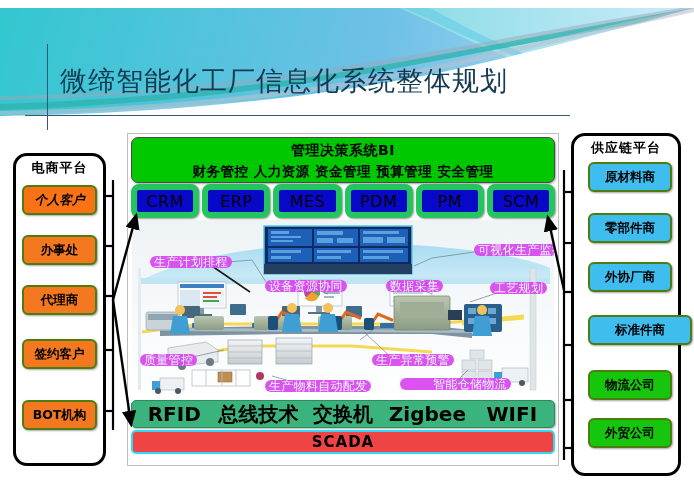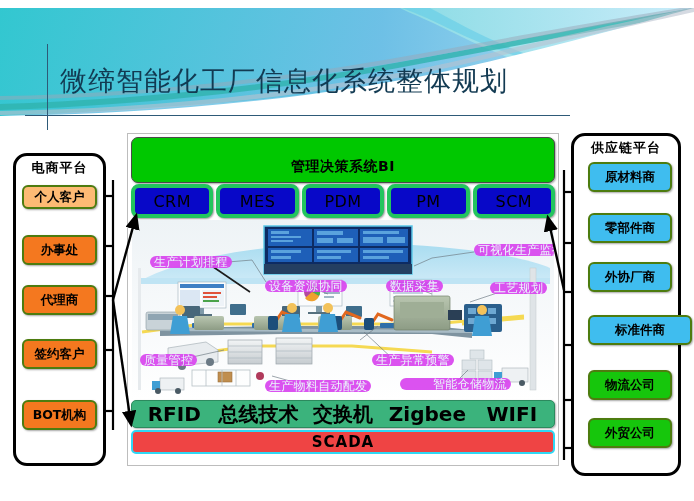--- a/index.html
+++ b/index.html
@@ -72,29 +72,29 @@
   
   #bi-header {
     position:absolute; left:131px; top:137px;
     width:424px; height:46px;
     background:#00C800;
     border:1px solid #4a4a4a;
     border-radius:7px;
     box-shadow:1px 1px 2px rgba(0,0,0,.35);
     text-align:center; color:#000;
   }
-  #bi-line1 { font-size:14px; font-weight:bold; line-height:21px; padding-top:18px; letter-spacing:.5px; }
+  #bi-line1 { font-size:14px; font-weight:bold; line-height:21px; padding-top:2px; letter-spacing:.5px; }
   #bi-line2 { font-size:13.5px; font-weight:bold; line-height:20px; letter-spacing:.5px; }
 
   
   #app-row { position:absolute; left:131px; top:184px; width:424px; height:34px; display:flex; gap:3px; }
   .app-box {
     flex:1;
     background:#0808C8;
-    border:4px solid #22c55e;
+    border:6px solid #22c55e;
     border-radius:8px;
     color:#000;
     font-size:16px;
     display:flex; align-items:center; justify-content:center;
     box-shadow:1px 1px 2px rgba(0,0,0,.4);
     letter-spacing:.5px;
   }
 
   
   #factory { position:absolute; left:132px; top:220px; width:422px; height:180px; overflow:hidden; background:#f4f6f7; }
@@ -170,45 +170,47 @@
     <path d="M0,108 C150,106 320,92 470,58 C586,31 656,10 694,0 L694,122 L0,122 Z" fill="#ffffff"></path>
     <path d="M0,103 C140,101 300,87 452,54 C568,27 650,8 694,0 L694,4 C652,13 572,31 456,58 C302,92 140,105 0,107 Z" fill="#b9c2ce" opacity="0.6"></path>
   </svg>
   <div id="title-rule-v"></div>
   <div id="title-rule-h"></div>
   <div id="page-title">微缔智能化工厂信息化系统整体规划</div>
 </div>
 
 <div class="sidebar" id="sidebar-left">
   <div class="sidebar-title">电商平台</div>
-<div class="chip chip-orange" style="left: 6px; top: 29px; width: 75px; height: 24px; background: #fdba74;">个人客户</div>
+<div class="chip chip-orange" style="left: 6px; top: 29px; width: 75px; height: 30px; background: #f97316; font-style: italic;">个人客户</div>
     <div class="chip chip-orange" style="left: 6px; top: 79px; width: 75px; height: 30px; background: rgb(244, 120, 31);">办事处</div>
     <div class="chip chip-orange" style="left: 6px; top: 129px; width: 75px; height: 30px; background: rgb(244, 120, 31);">代理商</div>
     <div class="chip chip-orange" style="left: 6px; top: 183px; width: 75px; height: 30px; background: rgb(244, 120, 31); font-family: Liberation Serif, serif;">签约客户</div>
     <div class="chip chip-orange" style="left: 6px; top: 244px; width: 75px; height: 30px; background: rgb(244, 120, 31);">BOT机构</div>
   </div>
 
 <div class="sidebar" id="sidebar-right">
   <div class="sidebar-title">供应链平台</div>
 <div class="chip" style="left: 14px; top: 26px; width: 84px; height: 30px; background: rgb(63, 189, 239);">原材料商</div>
     <div class="chip" style="left: 14px; top: 77px; width: 84px; height: 30px; background: rgb(63, 189, 239);">零部件商</div>
     <div class="chip" style="left: 14px; top: 126px; width: 84px; height: 30px; background: rgb(63, 189, 239);">外协厂商</div>
     <div class="chip" style="left: 14px; top: 179px; width: 104px; height: 30px; background: rgb(63, 189, 239);">标准件商</div>
     <div class="chip" style="left: 14px; top: 234px; width: 84px; height: 30px; background: rgb(22, 198, 12);">物流公司</div>
     <div class="chip" style="left: 14px; top: 282px; width: 84px; height: 30px; background: rgb(22, 198, 12);">外贸公司</div>
   </div>
 
 <div id="center-frame"></div>
 
 <div id="bi-header">
   <div id="bi-line1">管理决策系统BI</div>
+  <div id="bi-line2">财务管控  人力资源 资金管理  预算管理  安全管理</div>
 </div>
 
 <div id="app-row">
     <div class="app-box" style="background: rgb(8, 8, 200);">CRM</div>
+    <div class="app-box" style="background: rgb(8, 8, 200);">ERP</div>
     <div class="app-box" style="background: rgb(8, 8, 200);">MES</div>
     <div class="app-box" style="background: rgb(8, 8, 200);">PDM</div>
     <div class="app-box" style="background: rgb(8, 8, 200);">PM</div>
     <div class="app-box" style="background: rgb(8, 8, 200);">SCM</div>
   </div>
 
 <div id="factory">
   <svg width="422" height="180" viewBox="0 0 422 180">
     <defs>
       <linearGradient id="floorG" x1="0" y1="0" x2="0" y2="1">

